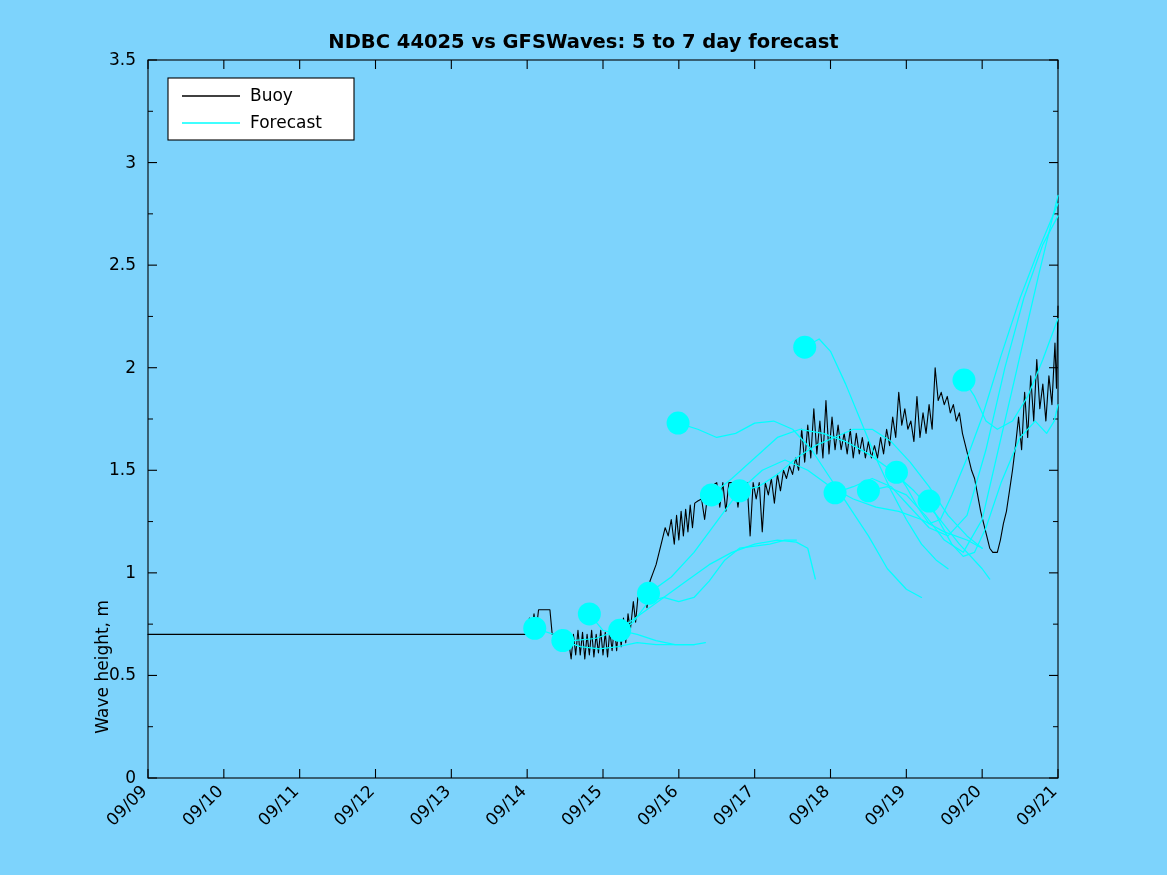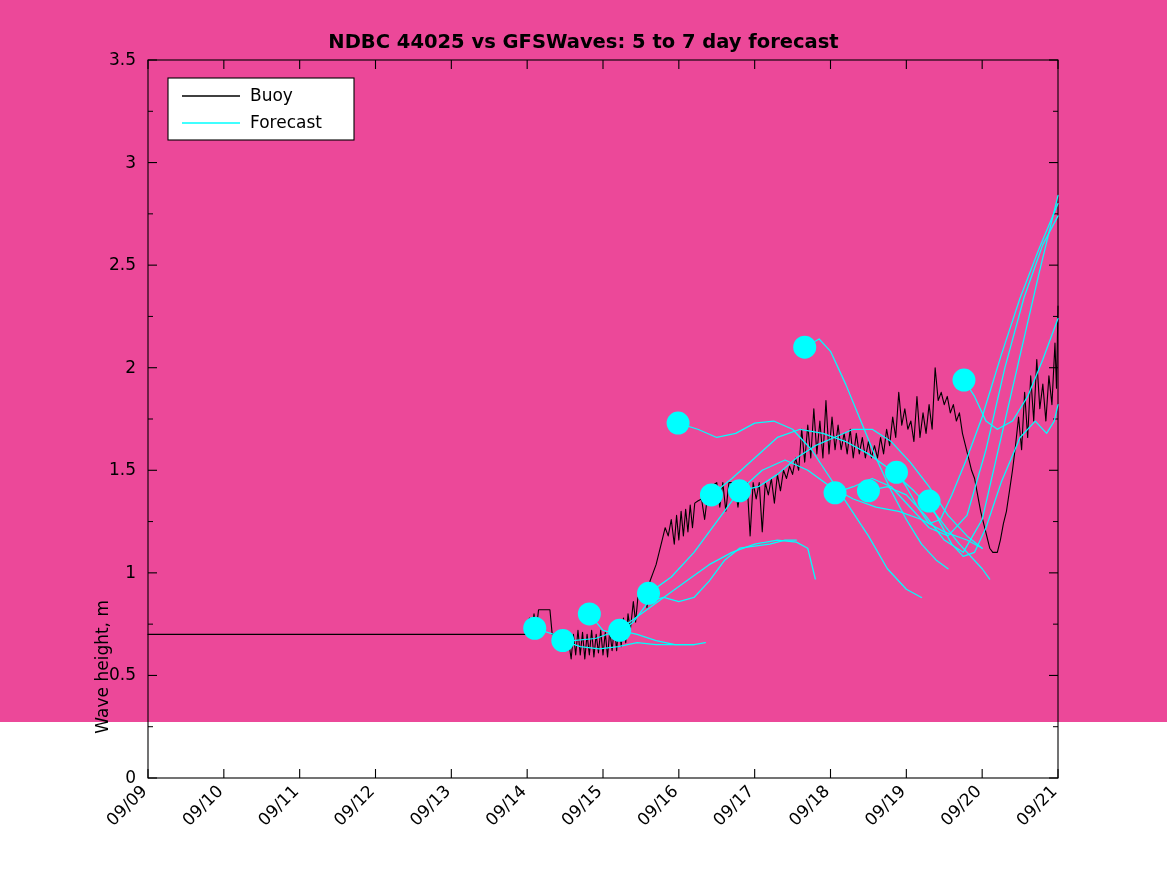--- a/index.html
+++ b/index.html
@@ -1,17 +1,17 @@
 <!DOCTYPE html>
 <html><head>
 <meta charset="utf-8">
 <style>
   html,body{margin:0;padding:0;background:#ffffff;}
   body{width:1167px;height:875px;font-family:"DejaVu Sans",sans-serif;overflow:hidden;}
-  #stage{position:relative;width:1167px;height:722px;background:#ec4899;}
+  #stage{position:relative;width:1167px;height:875px;background:#7dd3fc;}
   #chart-title{
     position:absolute;left:0;top:30px;width:1167px;text-align:center;
     font-size:19.5px;font-weight:bold;color:#000;letter-spacing:0px;
   }
   #ylabel{
     position:absolute;left:-0px;top:0px;
     width:18px;
     transform-origin:left top;
     font-size:17px;color:#000;white-space:nowrap;
   }

